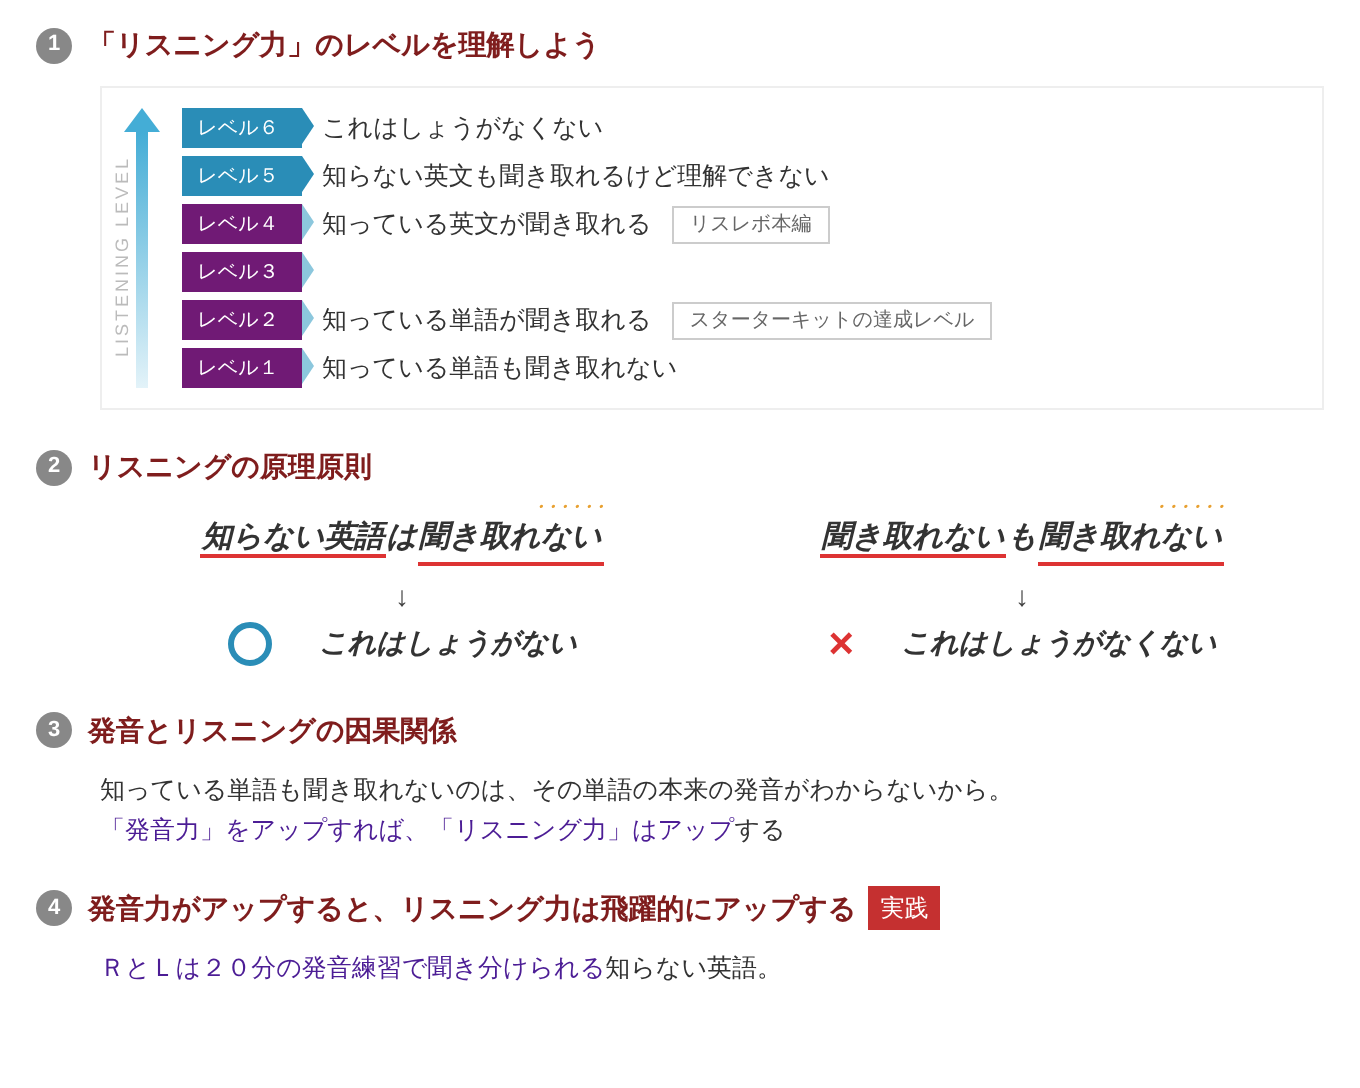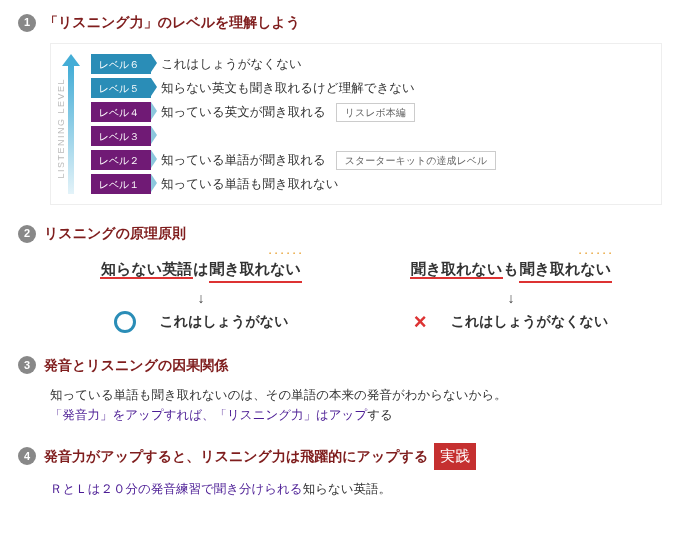--- a/index.html
+++ b/index.html
@@ -55,21 +55,21 @@
     content: ""; position: absolute; right: -6px; top: 0;
     width: 0; height: 0; border-top: 9px solid transparent;
     border-bottom: 9px solid transparent;
   }
   .lb-dark { background: #2a8db7; } .lb-dark::after { border-left: 6px solid #2a8db7; }
   .lb-light { background: #701a75; } .lb-light::after { border-left: 6px solid #8cc7dd; }
   .level-text { font-size: 12.5px; }
   .note-box { font-size: 10px; border: 1px solid #ccc; padding: 1px 8px; color: #666; }
 
   
-  .principles { display: flex; gap: 28px; padding: 4px 10px; }
+  .principles { display: flex; gap: 28px; padding: 4px 10px; font-style: italic; }
   .principle { flex: 1; text-align: center; }
   .p-line1 { font-size: 15px; font-weight: bold; margin-bottom: 3px; display: inline-block; }
   .em-red { border-bottom: 2px solid #d33; padding: 0 1px; }
   .p-arrow { font-size: 14px; color: #444; margin: 2px 0; }
   .p-result { display: flex; align-items: center; justify-content: center; gap: 24px; font-size: 14px; font-weight: bold; }
   .mark-o {
     width: 22px; height: 22px; border: 3px solid #2a8db7; border-radius: 50%;
     display: inline-block;
   }
   .mark-x { color: #d33; font-size: 22px; font-weight: bold; line-height: 1; }
@@ -78,21 +78,21 @@
     content: "・・・・・・"; position: absolute; top: -10px; right: 0;
     font-size: 8px; color: #e8a030; letter-spacing: -2px; white-space: nowrap;
   }
 
   
   .s3-line { font-size: 12.5px; margin-bottom: 2px; }
   .red { color: #4c1d95; }
 
   
   .prac-tag {
-    background: #c53030; color: #fff; font-size: 15px;
+    background: #c53030; color: #fff; font-size: 12px;
     padding: 2px 6px; margin-left: 6px;
   }
 </style>
 </head>
 <body>
 
 <div class="section">
   <div class="sec-head">
     <div class="num-circle">1</div>
     <div class="sec-title">「リスニング力」のレベルを理解しよう</div>

